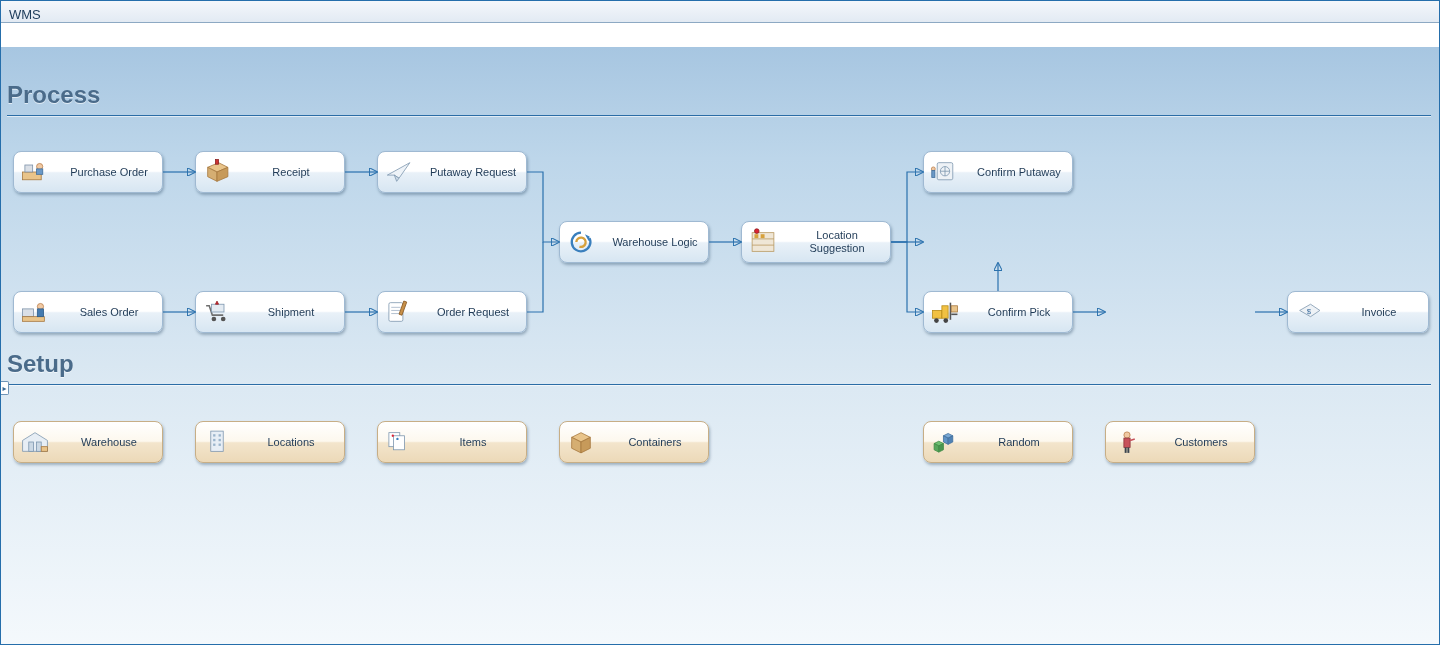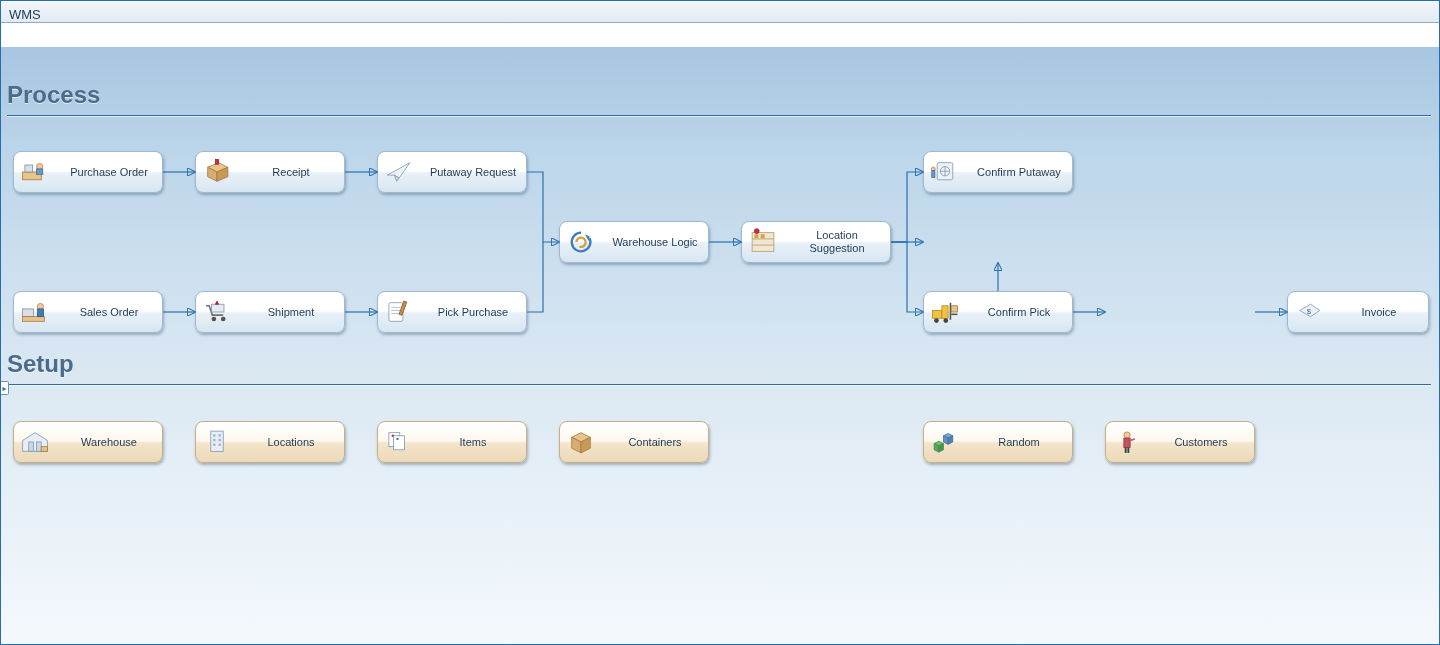--- a/index.html
+++ b/index.html
@@ -202,21 +202,21 @@
   <div class="node" style="left:376px; top:244px">
     <span class="icon">
       <svg class="ic" viewBox="0 0 40 36">
           <rect x="7" y="6" width="18" height="24" rx="2" fill="#fff" stroke="#7a94ad"></rect>
           <line x1="10" y1="12" x2="22" y2="12" stroke="#9fb1c4"></line>
           <line x1="10" y1="16" x2="22" y2="16" stroke="#9fb1c4"></line>
           <line x1="10" y1="20" x2="22" y2="20" stroke="#9fb1c4"></line>
           <rect x="23" y="4" width="4" height="18" transform="rotate(20 25 13)" fill="#c89049" stroke="#8a5a25"></rect>
         </svg>
     </span>
-    <span class="label">Pick Purchase</span>
+    <span class="label">Order Request</span>
   </div>
 
   <div class="node" style="left:558px; top:174px">
     <span class="icon">
       <svg class="ic" viewBox="0 0 40 36">
           <path d="M20 6 a12 12 0 1 0 11 7" fill="none" stroke="#3a7fbd" stroke-width="3"></path>
           <polygon points="31,11 25,8 30,17" fill="#3a7fbd"></polygon>
           <path d="M14 18 a6 6 0 1 1 4 6" fill="none" stroke="#d7a13c" stroke-width="3"></path>
         </svg>
     </span>

